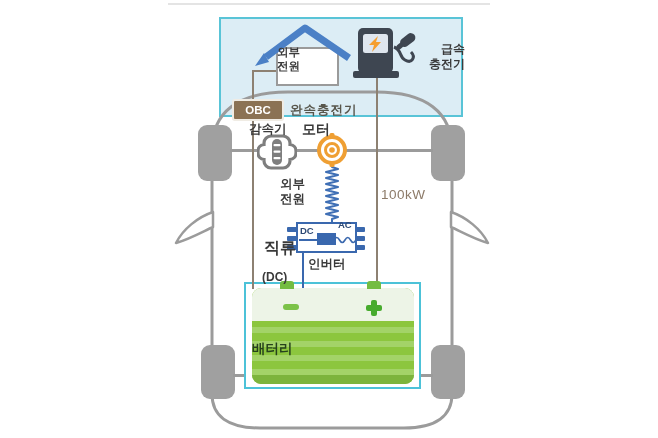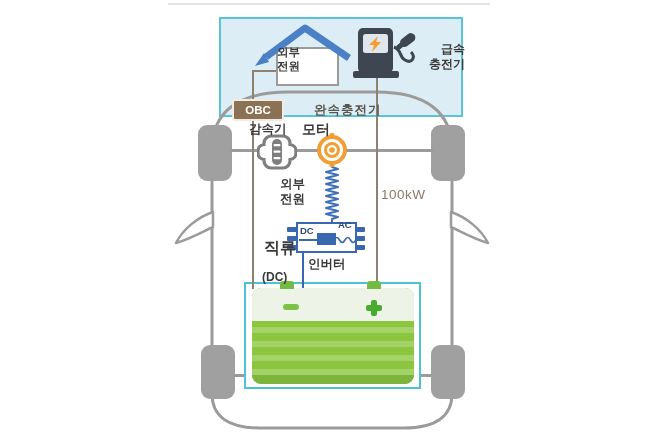--- a/index.html
+++ b/index.html
@@ -99,20 +99,21 @@
     <div class="stripe" style="top:53px;"></div>
     <div class="stripe" style="top:67px;"></div>
     <div class="stripe" style="top:81px;"></div>
     <div class="battery-bottom"></div>
   </div>
   <div class="terminal" style="left:280px;top:281px;"></div>
   <div class="terminal" style="left:367px;top:281px;"></div>
   <div class="abs minus-bar"></div>
   <div class="abs plus-h"></div>
   <div class="abs plus-v"></div>
+  <div class="lbl center battery-label">배터리</div>
 
   <svg class="abs" style="left:257px;top:132px;" width="40" height="40" viewBox="0 0 40 40">
     <path d="M14,4 h12 a7,7 0 0 1 7,7 v1.5 a6.5,6.5 0 0 1 6,6.5 v2 a6.5,6.5 0 0 1 -6,6.5 V29 a7,7 0 0 1 -7,7 H14 a7,7 0 0 1 -7,-7 v-1.5 a6.5,6.5 0 0 1 -6,-6.5 v-2 a6.5,6.5 0 0 1 6,-6.5 V11 a7,7 0 0 1 7,-7 Z" fill="#fff" stroke="#7e7e7e" stroke-width="3.2"></path>
     <rect x="15" y="7" width="10" height="26" rx="5" fill="#7e7e7e"></rect>
     <rect x="16.5" y="12" width="7" height="2.2" rx="1" fill="#fff"></rect>
     <rect x="16.5" y="18.5" width="7" height="2.2" rx="1" fill="#fff"></rect>
     <rect x="16.5" y="25" width="7" height="2.2" rx="1" fill="#fff"></rect>
   </svg>
 
   <svg class="abs" style="left:314px;top:132px;" width="36" height="36" viewBox="0 0 36 36">
@@ -143,21 +144,21 @@
     <rect x="8" y="2" width="35" height="45" rx="5" fill="#3e4651"></rect>
     <rect x="13" y="8" width="25" height="19" rx="2.5" fill="#dfe6ee"></rect>
     <polygon points="28,10 19,19 24,19 22,26 31,16 26,16" fill="#f59e2f"></polygon>
   </svg>
   <div class="lbl" style="left:429px;top:42px;font-size:12px;line-height:14.5px;text-align:right;">
     <div>급속</div>
     <div>충전기</div>
   </div>
 
   <div class="abs obc-badge">OBC</div>
-  <div class="lbl" style="left:290px;top:102px;font-size:12.5px;color:#57564c;letter-spacing:1px;margin-left:24px;">완속충전기</div>
+  <div class="lbl" style="left:290px;top:102px;font-size:12.5px;color:#57564c;letter-spacing:1px;">완속충전기</div>
 
   <div class="lbl center" style="left:249px;top:121px;width:56px;font-size:12.5px;">감속기</div>
   <div class="lbl center" style="left:302px;top:121px;width:52px;font-size:14px;">모터</div>
 
   <div class="lbl center" style="left:280px;top:177px;width:44px;font-size:12.5px;line-height:15px;">
     <div>외부</div>
     <div>전원</div>
   </div>
 
   <div class="abs kw">100kW</div>

